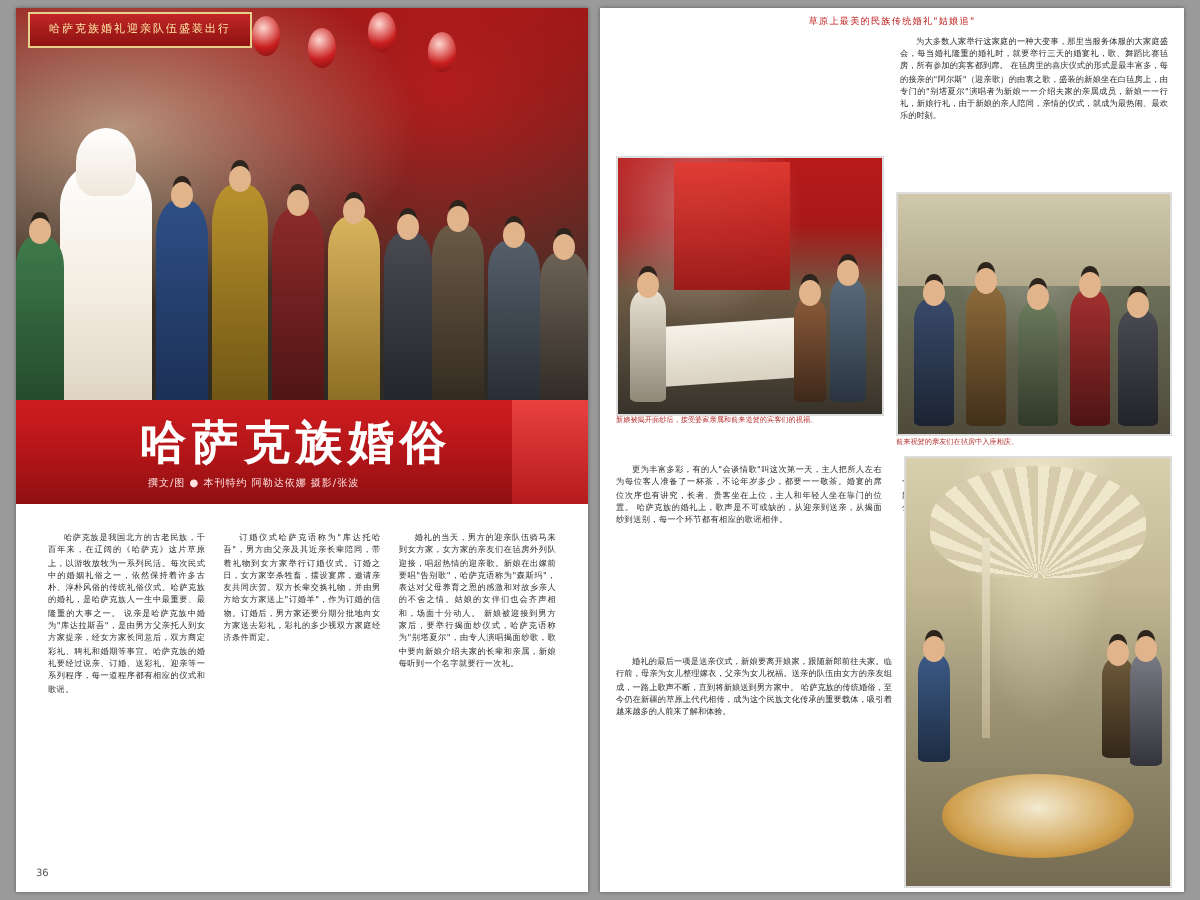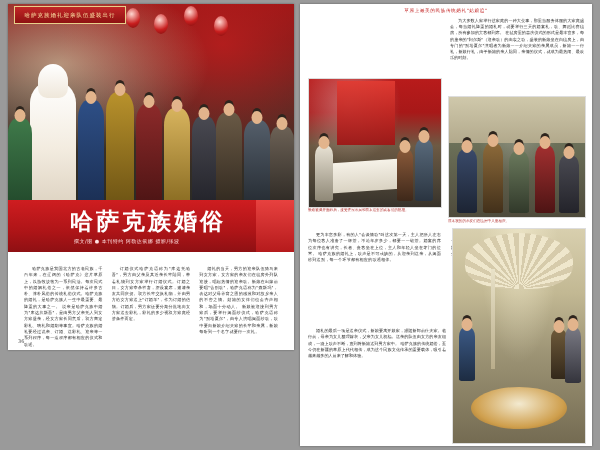--- a/index.html
+++ b/index.html
@@ -21,21 +21,21 @@
   }
   .page {
     position: absolute;
     background: #ffffff;
     overflow: hidden;
   }
   .page-left {
     left: 8px;
     top: 4px;
     width: 286px;
-    height: 346px;
+    height: 442px;
     box-shadow: 0 0 2px rgba(0,0,0,0.4);
   }
   .page-right {
     left: 300px;
     top: 4px;
     width: 292px;
     height: 442px;
     box-shadow: 0 0 2px rgba(0,0,0,0.4);
   }
 

